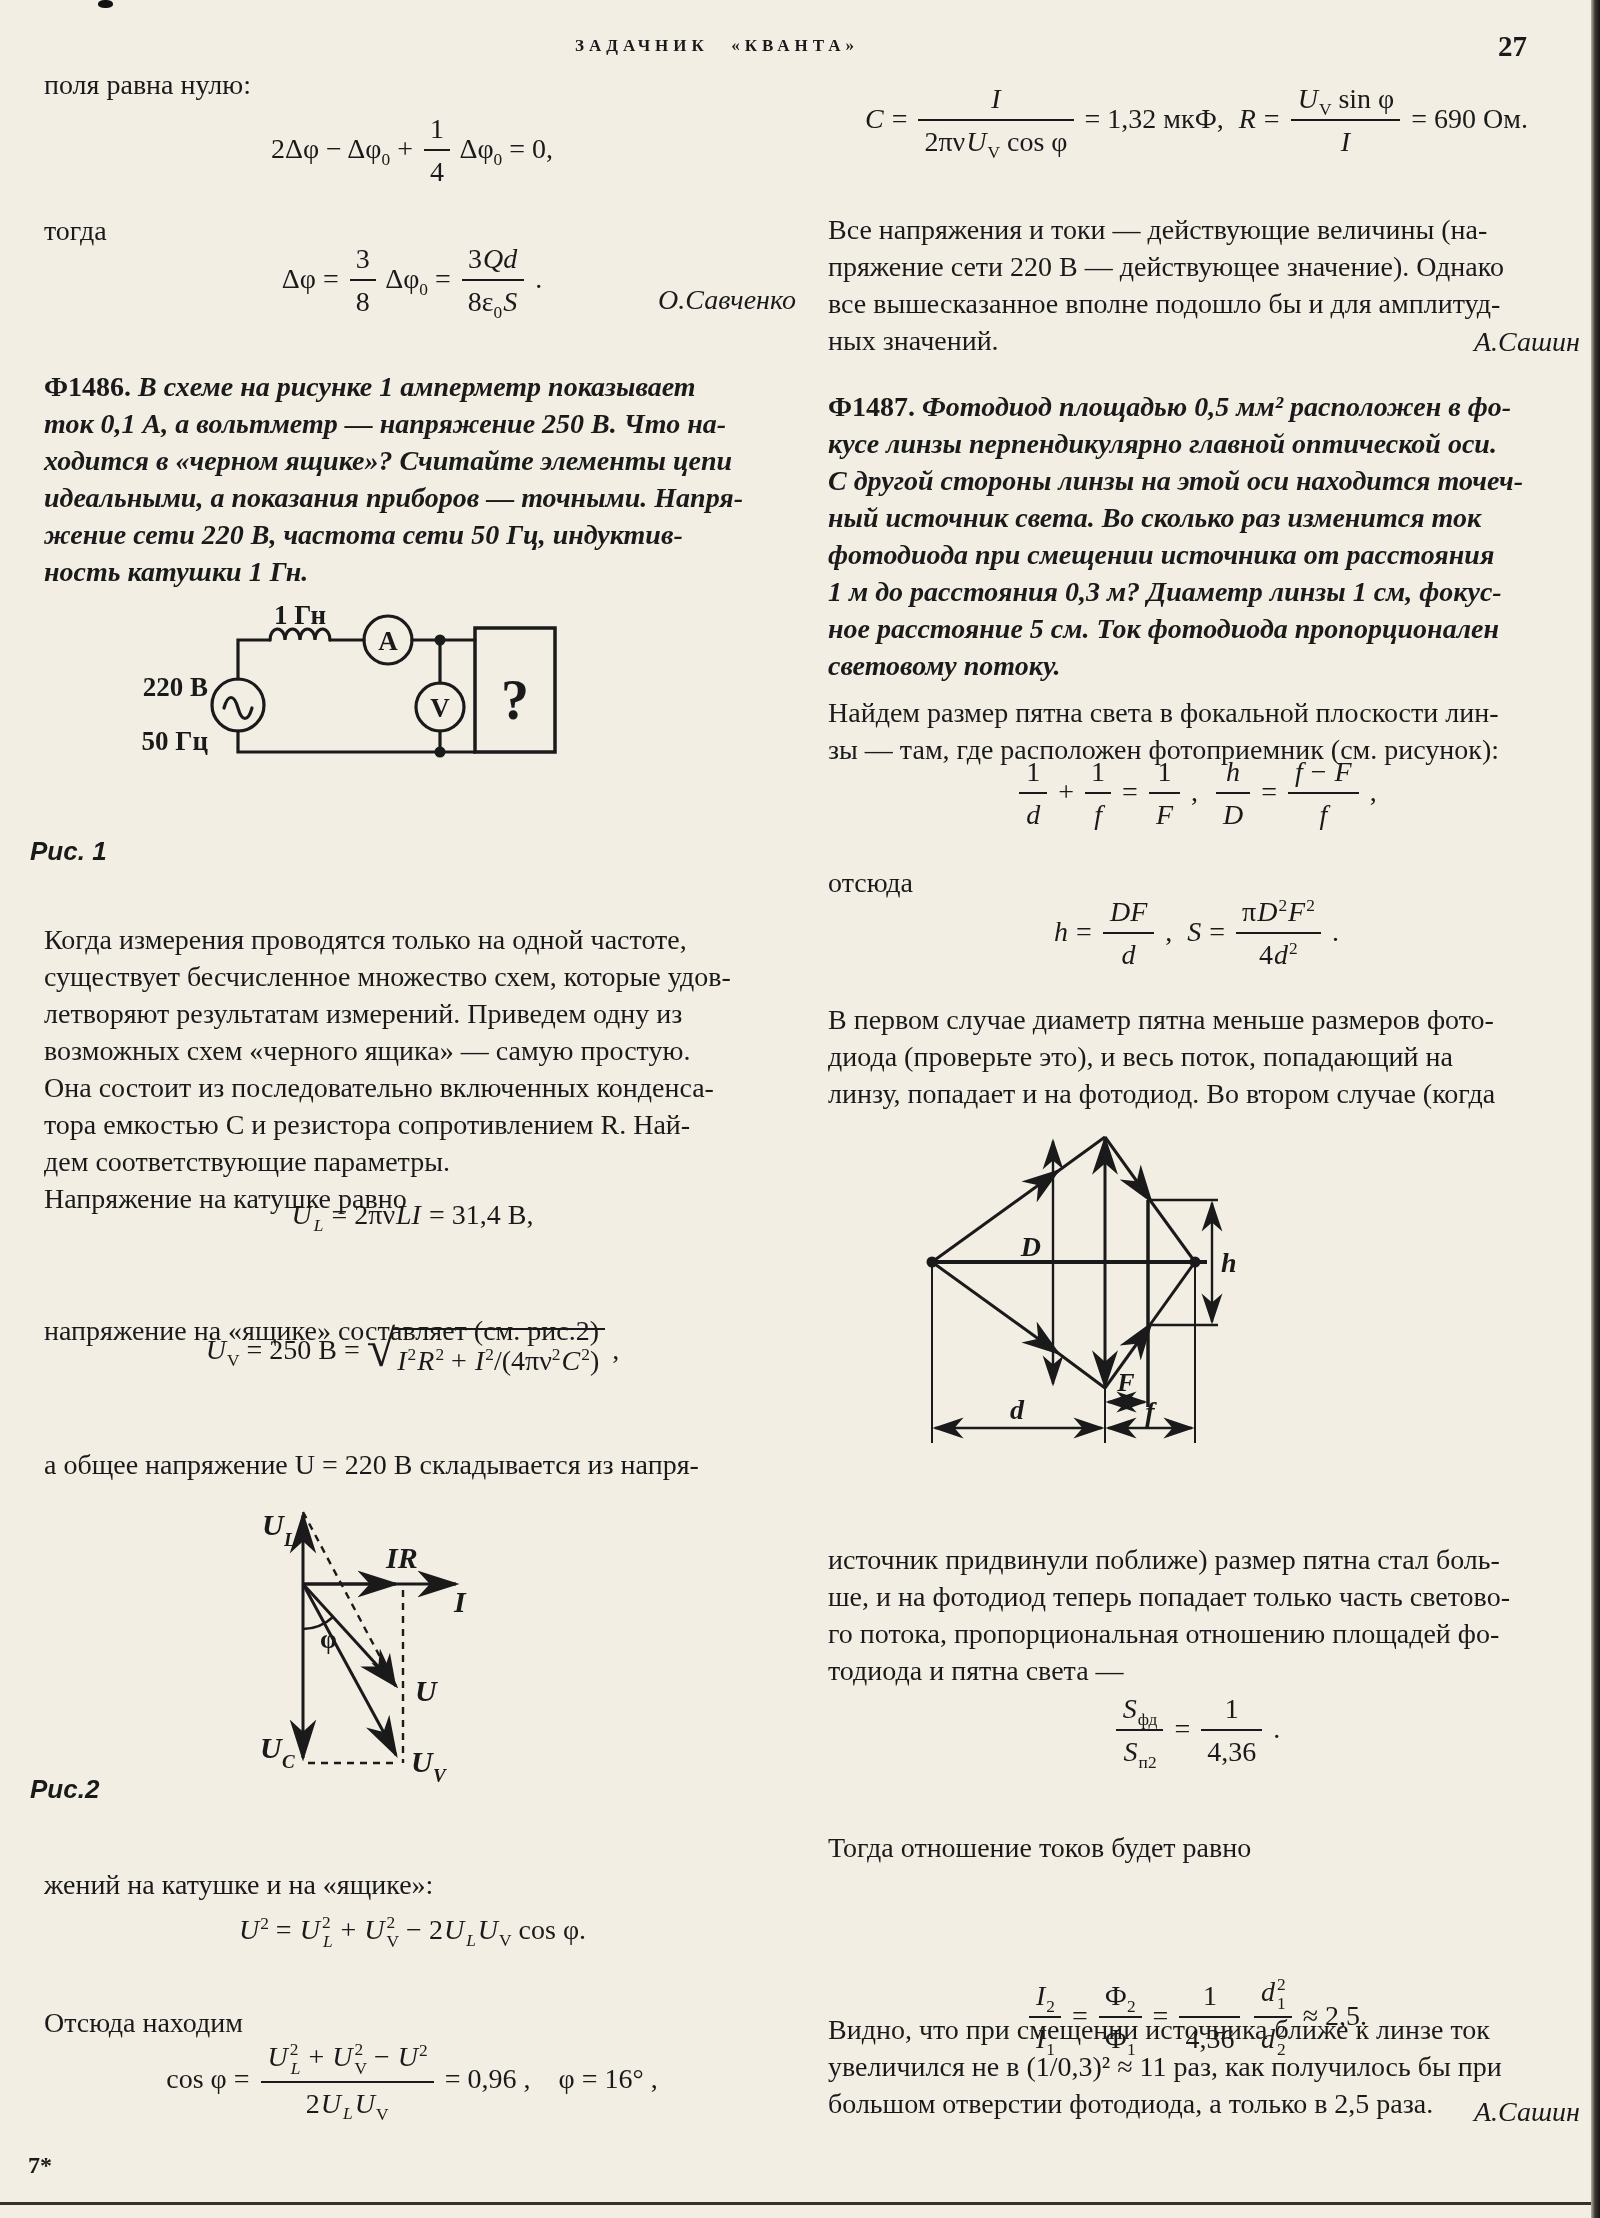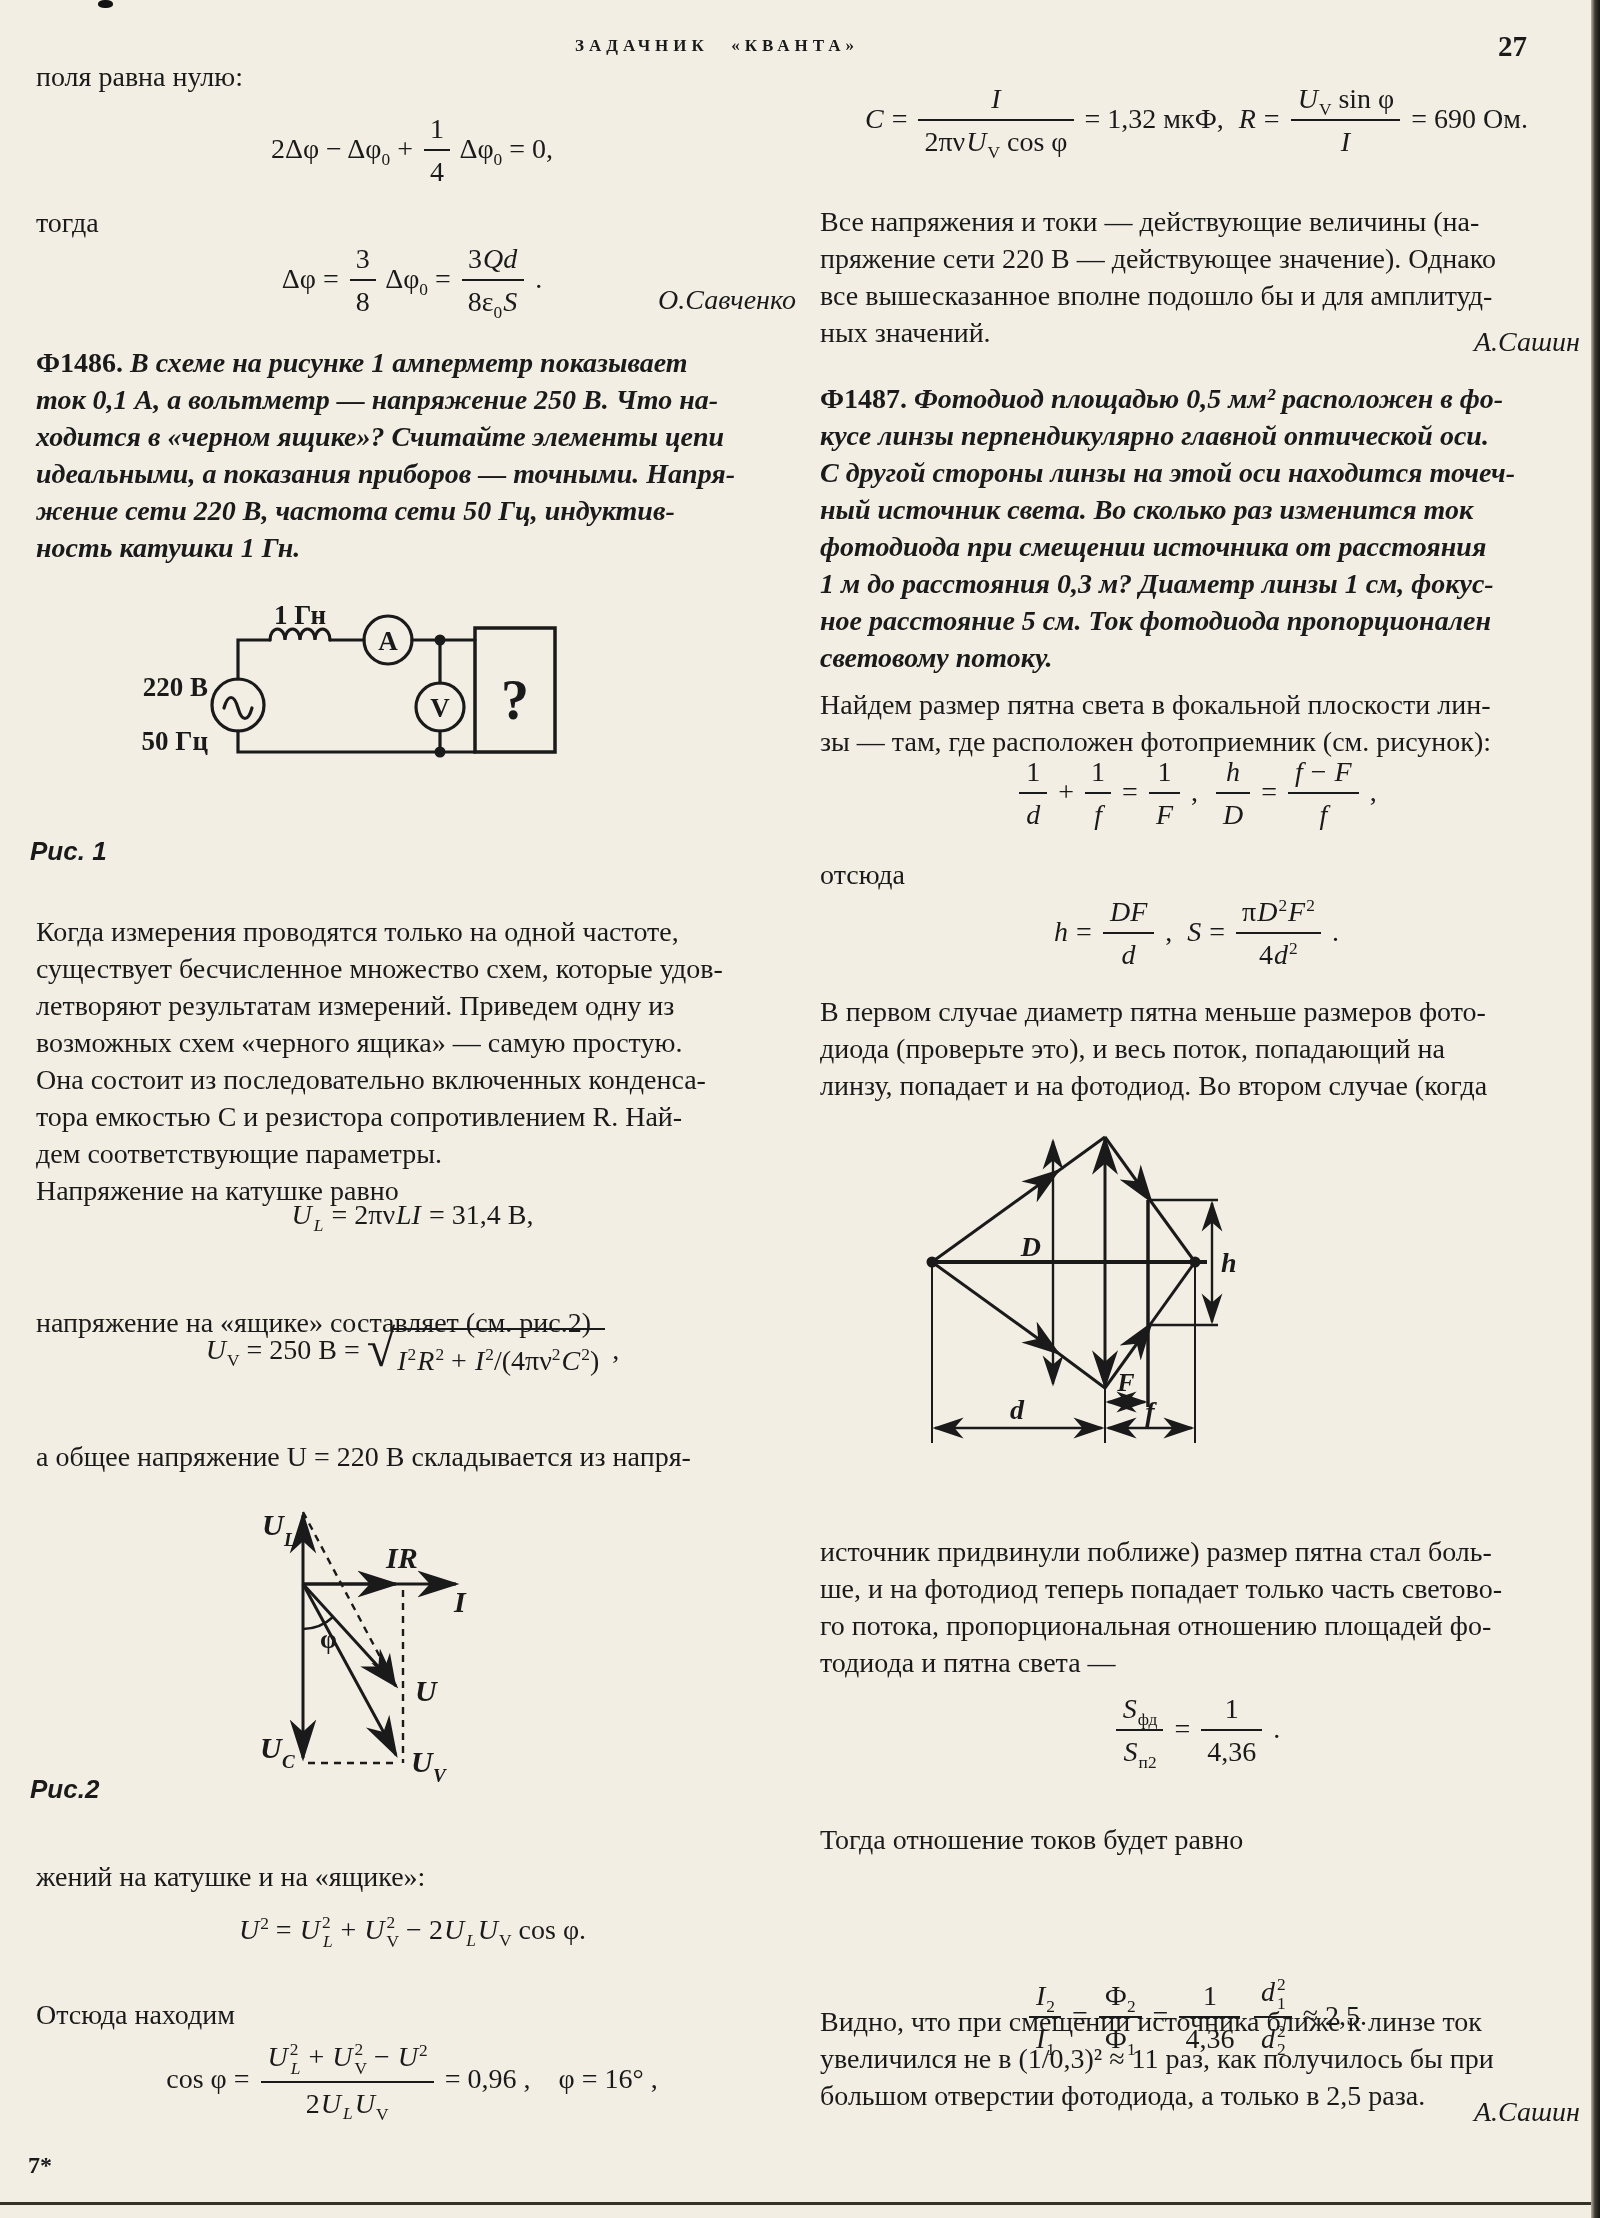--- a/index.html
+++ b/index.html
@@ -4,21 +4,21 @@
 <style>
   html,body{margin:0;padding:0;background:#888;}
   .page{position:relative;width:1600px;height:2218px;background:#f2eee4;
         font-family:"Liberation Serif",serif;color:#1a1a1a;overflow:hidden;}
   .title{position:absolute;left:575px;top:36px;width:240px;text-align:center;
          font-size:17px;font-weight:bold;letter-spacing:5px;word-spacing:13px;white-space:nowrap;}
   .pagenum{position:absolute;left:1498px;top:30px;font-size:29px;font-weight:bold;}
   .col{position:absolute;top:0;width:768px;height:2218px;}
   #colL{left:28px;} #colR{left:812px;}
   .blk{position:absolute;left:0;width:100%;}
-  .t{font-size:28px;line-height:37px;white-space:pre-line;margin:8px;}
+  .t{font-size:28px;line-height:37px;white-space:pre-line;margin:16px;}
   .prob .pt{font-style:italic;font-weight:bold;}
   .probnum{font-style:normal;font-weight:bold;}
   .sig{font-style:italic;font-size:28px;text-align:right;padding-right:28px;}
   .cap{font-family:Liberation Sans, sans-serif;font-weight:bold;font-style:italic;font-size:26px;}
   .formula{font-size:28px;text-align:center;line-height:1.25;}
   .formula i{padding:0 1px;}
   .frac{display:inline-flex;flex-direction:column;vertical-align:middle;margin:0 4px;text-align:center;transform:translateY(-2px);}
   .fn{display:block;padding:1px 6px 3px;border-bottom:2.5px solid #1a1a1a;}
   .fd{display:block;padding:3px 6px 0;}
   sup,sub{font-size:0.62em;line-height:0;}
@@ -54,21 +54,21 @@
     <div class="blk t" style="top:196px">тогда</div>
     <div class="blk formula" style="top:242px">Δφ = <span class="frac">
           <span class="fn">3</span>
           <span class="fd">8</span>
         </span> Δφ<sub>0</sub> = <span class="frac">
           <span class="fn">3<i>Qd</i></span>
           <span class="fd">8ε<sub>0</sub><i>S</i></span>
         </span> .</div>
     <div class="blk sig" style="top:284px">О.Савченко</div>
 
-    <div class="blk t prob" style="top:336px"><b class="probnum">Ф1486.</b><span class="pt"> В схеме на рисунке 1 амперметр показывает
+    <div class="blk t prob" style="top:352px"><b class="probnum">Ф1486.</b><span class="pt"> В схеме на рисунке 1 амперметр показывает
 ток 0,1 А, а вольтметр — напряжение 250 В. Что на-
 ходится в «черном ящике»? Считайте элементы цепи
 идеальными, а показания приборов — точными. Напря-
 жение сети 220 В, частота  сети 50 Гц, индуктив-
 ность катушки 1 Гн.</span></div>
 
     <svg class="blk" style="top:600px;left:100px;width:445px" width="445" height="210" viewBox="0 0 445 210">
       <g stroke="#1a1a1a" stroke-width="3.2" fill="none" stroke-linecap="round">
         <circle cx="110" cy="105" r="26"></circle>
         <path d="M96,108 c4,-14 10,-14 14,0 c4,14 10,14 14,0"></path>

